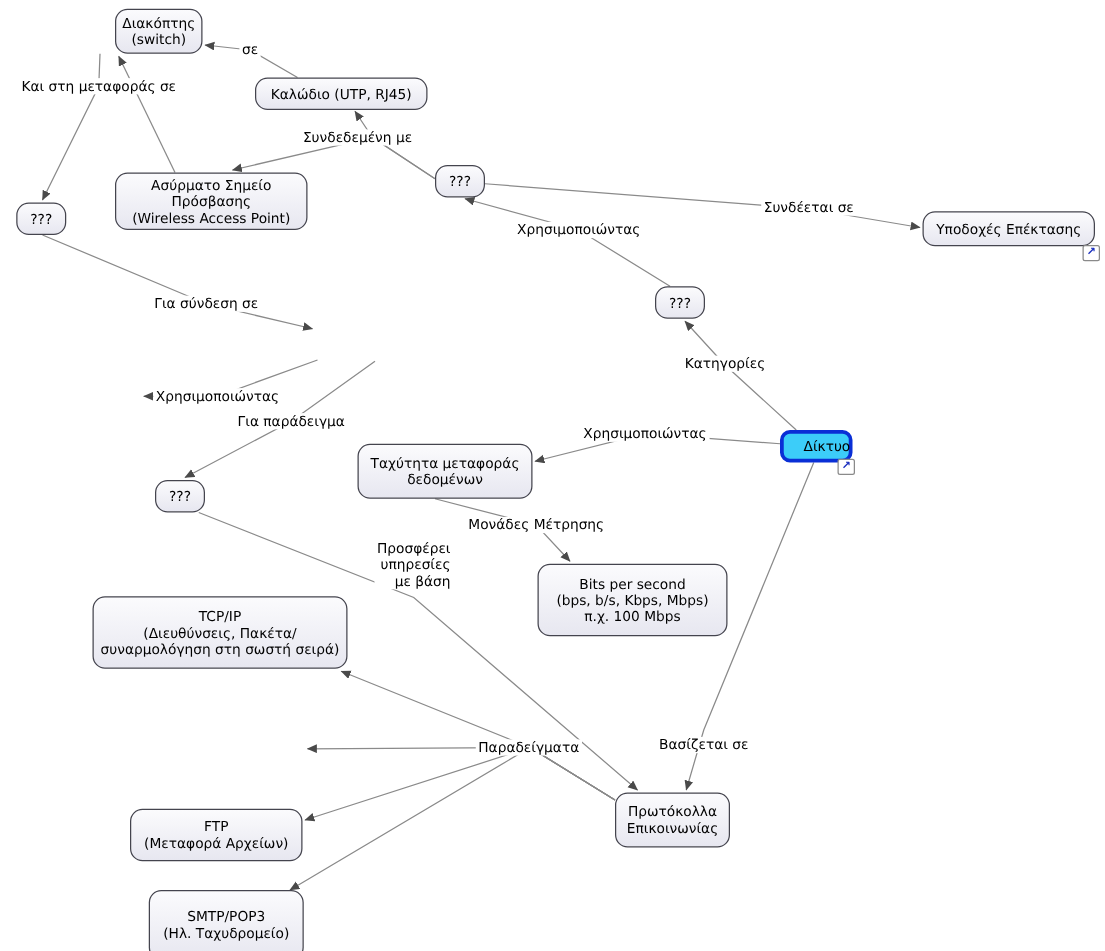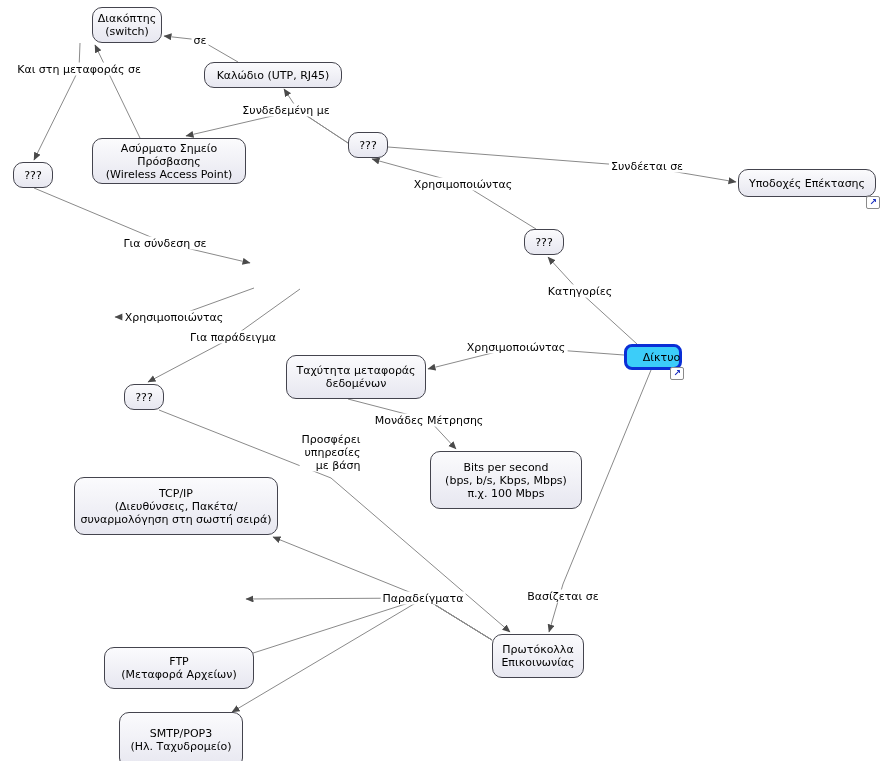--- a/index.html
+++ b/index.html
@@ -134,21 +134,21 @@
     <div class="node" style="left: 430px; top: 451px; width: 152px; height: 58px; color: rgb(0, 0, 0);">
       <span class="node-text">Bits per second
 (bps, b/s, Kbps, Mbps)
 π.χ. 100 Mbps</span>
     </div>
     <div class="node" style="left: 74px; top: 477px; width: 204px; height: 58px; color: rgb(0, 0, 0);">
       <span class="node-text">TCP/IP
 (Διευθύνσεις, Πακέτα/
 συναρμολόγηση στη σωστή σειρά)</span>
     </div>
-    <div class="node" style="left: 104px; top: 647px; width: 150px; height: 42px; color: rgb(0, 0, 0);">
+    <div class="node" style="left: 104px; top: 647px; width: 138px; height: 42px; color: rgb(0, 0, 0);">
       <span class="node-text">FTP
 (Μεταφορά Αρχείων)</span>
     </div>
     <div class="node" style="left: 119px; top: 712px; width: 124px; height: 56px; color: rgb(0, 0, 0);">
       <span class="node-text">SMTP/POP3
 (Ηλ. Ταχυδρομείο)</span>
     </div>
     <div class="node" style="left: 492px; top: 634px; width: 92px; height: 44px; color: rgb(0, 0, 0);">
       <span class="node-text">Πρωτόκολλα
 Επικοινωνίας</span>

